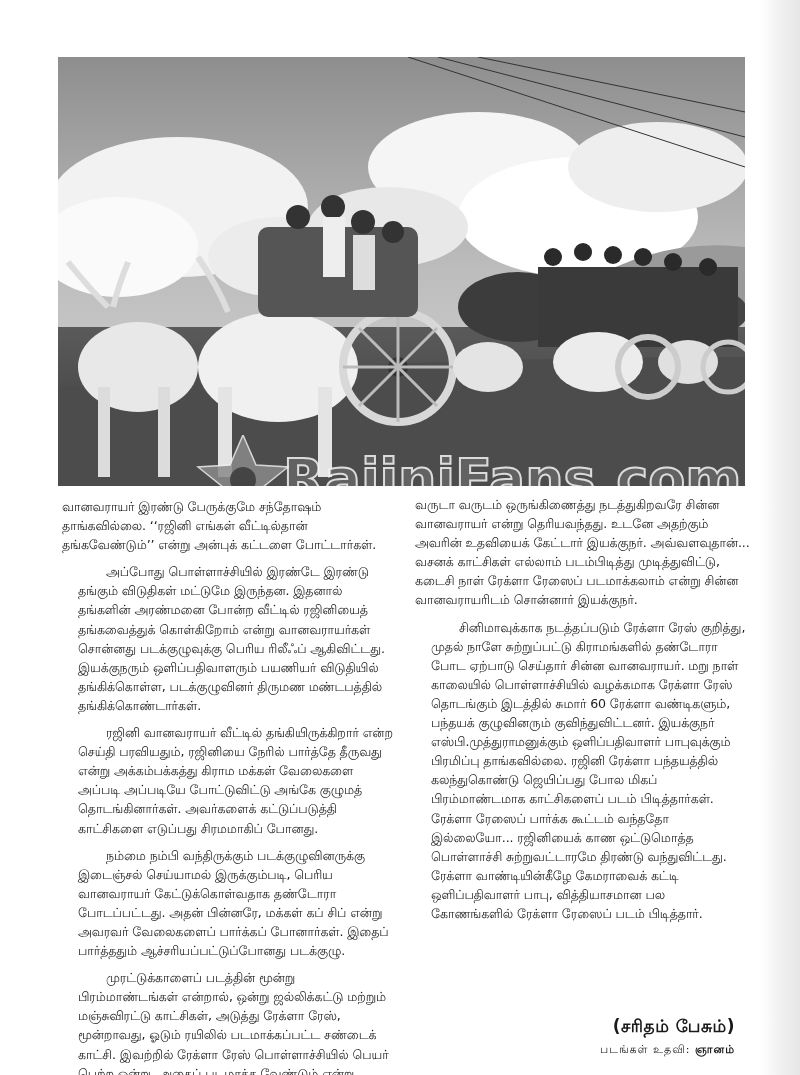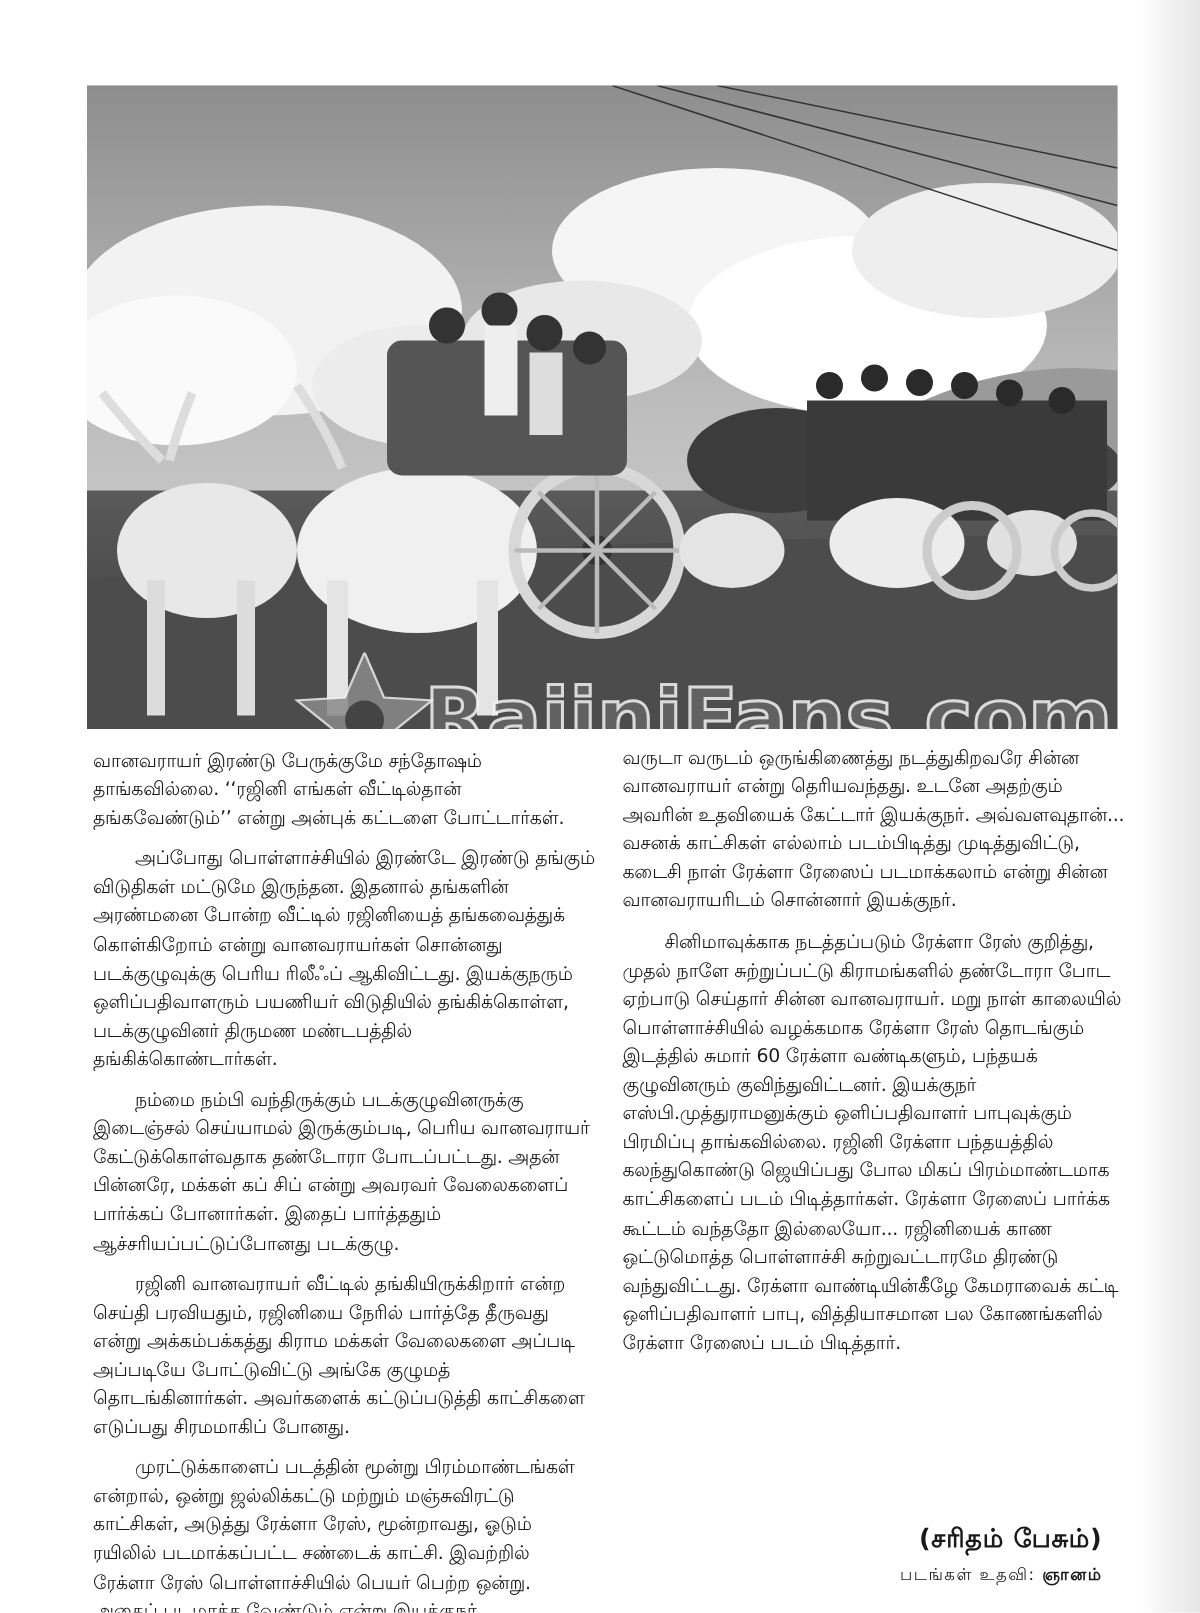--- a/index.html
+++ b/index.html
@@ -17,21 +17,21 @@
   .watermark {
     position: absolute; left: 130px; top: 378px; width: 560px; height: 80px;
   }
   .col {
     position: absolute; top: 497px; width: 335px;
     font-size: 12.6px; line-height: 19.1px; letter-spacing: -0.15px;
   }
   .col.left { left: 62px; }
   .col.right { left: 415px; top: 495px; }
   .col p { margin: 0 0 8px 0; text-indent: 0; }
-  .col p.ind { text-indent: 28px; }
+  .col p.ind { text-indent: 28px; margin-left: 16px; }
   .col p.first { text-indent: 0; }
   .sig {
     position: absolute; right: 65px; top: 1016px;
     font-size: 17px; font-weight: bold; letter-spacing: 0.5px;
   }
   .credit {
     position: absolute; right: 65px; top: 1043px;
     font-size: 11px; letter-spacing: 1px; text-align: center;
   }
   .credit b { font-weight: bold; }
@@ -121,22 +121,22 @@
       <polygon points="55,0 68,30 100,32 75,52 85,80 55,62 25,80 35,52 10,32 42,30" fill="#8a8a8a" stroke="#eee" stroke-width="1.5" opacity="0.85"></polygon>
       <circle cx="55" cy="45" r="13" fill="#444"></circle>
       <text x="95" y="62" font-family="DejaVu Sans, sans-serif" font-weight="bold" font-size="54" fill="#666" stroke="#f4f4f4" stroke-width="2" opacity="0.85">RajiniFans.com</text>
     </svg>
   </div>
 </div>
 
 <div class="col left">
   <p class="first">வானவராயர் இரண்டு பேருக்குமே சந்தோஷம் தாங்கவில்லை. ‘‘ரஜினி எங்கள் வீட்டில்தான் தங்கவேண்டும்’’ என்று அன்புக் கட்டளை போட்டார்கள்.</p>
   <p class="ind">அப்போது பொள்ளாச்சியில் இரண்டே இரண்டு தங்கும் விடுதிகள் மட்டுமே இருந்தன. இதனால் தங்களின் அரண்மனை போன்ற வீட்டில் ரஜினியைத் தங்கவைத்துக் கொள்கிறோம் என்று வானவராயர்கள் சொன்னது படக்குழுவுக்கு பெரிய ரிலீஃப் ஆகிவிட்டது. இயக்குநரும் ஒளிப்பதிவாளரும் பயணியர் விடுதியில் தங்கிக்கொள்ள, படக்குழுவினர் திருமண மண்டபத்தில் தங்கிக்கொண்டார்கள்.</p>
+  <p class="ind">ரஜினி வானவராயர் வீட்டில் தங்கியிருக்கிறார் என்ற செய்தி பரவியதும், ரஜினியை நேரில் பார்த்தே தீருவது என்று அக்கம்பக்கத்து கிராம மக்கள் வேலைகளை அப்படி அப்படியே போட்டுவிட்டு அங்கே குழுமத் தொடங்கினார்கள். அவர்களைக் கட்டுப்படுத்தி காட்சிகளை எடுப்பது சிரமமாகிப் போனது.</p>
   <p class="ind">நம்மை நம்பி வந்திருக்கும் படக்குழுவினருக்கு இடைஞ்சல் செய்யாமல் இருக்கும்படி, பெரிய வானவராயர் கேட்டுக்கொள்வதாக தண்டோரா போடப்பட்டது. அதன் பின்னரே, மக்கள் கப் சிப் என்று அவரவர் வேலைகளைப் பார்க்கப் போனார்கள். இதைப் பார்த்ததும் ஆச்சரியப்பட்டுப்போனது படக்குழு.</p>
-  <p class="ind">ரஜினி வானவராயர் வீட்டில் தங்கியிருக்கிறார் என்ற செய்தி பரவியதும், ரஜினியை நேரில் பார்த்தே தீருவது என்று அக்கம்பக்கத்து கிராம மக்கள் வேலைகளை அப்படி அப்படியே போட்டுவிட்டு அங்கே குழுமத் தொடங்கினார்கள். அவர்களைக் கட்டுப்படுத்தி காட்சிகளை எடுப்பது சிரமமாகிப் போனது.</p>
   <p class="ind">முரட்டுக்காளைப் படத்தின் மூன்று பிரம்மாண்டங்கள் என்றால், ஒன்று ஜல்லிக்கட்டு மற்றும் மஞ்சுவிரட்டு காட்சிகள், அடுத்து ரேக்ளா ரேஸ், மூன்றாவது, ஓடும் ரயிலில் படமாக்கப்பட்ட சண்டைக் காட்சி. இவற்றில் ரேக்ளா ரேஸ் பொள்ளாச்சியில் பெயர் பெற்ற ஒன்று. அதைப் படமாக்க வேண்டும் என்று இயக்குநர் விசாரித்தபோது அந்தப் போட்டியை</p>
 </div>
 
 <div class="col right">
   <p class="first">வருடா வருடம் ஒருங்கிணைத்து நடத்துகிறவரே சின்ன வானவராயர் என்று தெரியவந்தது. உடனே அதற்கும் அவரின் உதவியைக் கேட்டார் இயக்குநர். அவ்வளவுதான்... வசனக் காட்சிகள் எல்லாம் படம்பிடித்து முடித்துவிட்டு, கடைசி நாள் ரேக்ளா ரேஸைப் படமாக்கலாம் என்று சின்ன வானவராயரிடம் சொன்னார் இயக்குநர்.</p>
   <p class="ind">சினிமாவுக்காக நடத்தப்படும் ரேக்ளா ரேஸ் குறித்து, முதல் நாளே சுற்றுப்பட்டு கிராமங்களில் தண்டோரா போட ஏற்பாடு செய்தார் சின்ன வானவராயர். மறு நாள் காலையில் பொள்ளாச்சியில் வழக்கமாக ரேக்ளா ரேஸ் தொடங்கும் இடத்தில் சுமார் 60 ரேக்ளா வண்டிகளும், பந்தயக் குழுவினரும் குவிந்துவிட்டனர். இயக்குநர் எஸ்பி.முத்துராமனுக்கும் ஒளிப்பதிவாளர் பாபுவுக்கும் பிரமிப்பு தாங்கவில்லை. ரஜினி ரேக்ளா பந்தயத்தில் கலந்துகொண்டு ஜெயிப்பது போல மிகப் பிரம்மாண்டமாக காட்சிகளைப் படம் பிடித்தார்கள். ரேக்ளா ரேஸைப் பார்க்க கூட்டம் வந்ததோ இல்லையோ... ரஜினியைக் காண ஒட்டுமொத்த பொள்ளாச்சி சுற்றுவட்டாரமே திரண்டு வந்துவிட்டது. ரேக்ளா வாண்டியின்கீழே கேமராவைக் கட்டி ஒளிப்பதிவாளர் பாபு, வித்தியாசமான பல கோணங்களில் ரேக்ளா ரேஸைப் படம் பிடித்தார்.</p>
 </div>
 
 <div class="sig">(சரிதம் பேசும்)</div>
 <div class="credit">

